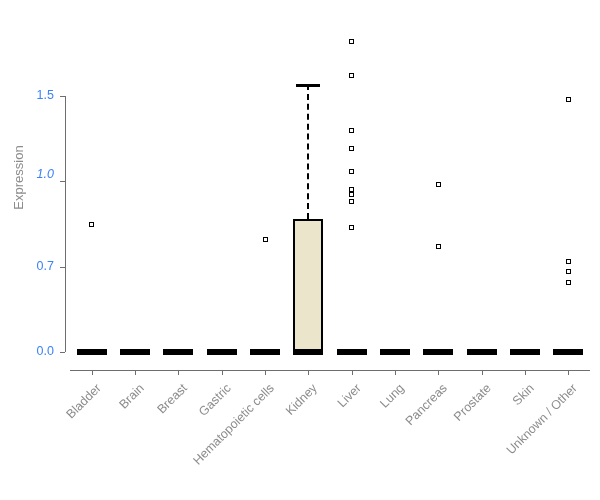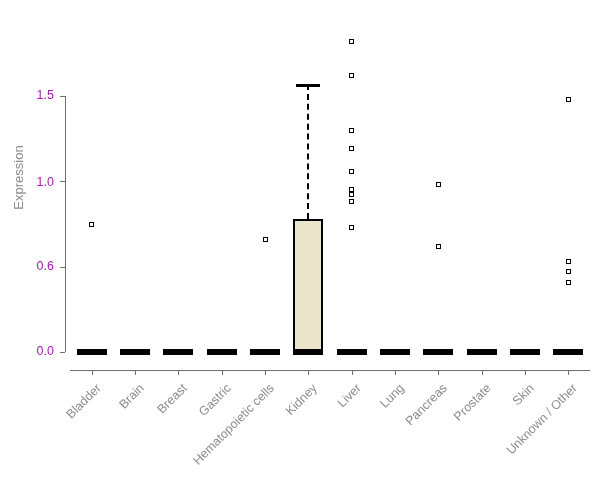--- a/index.html
+++ b/index.html
@@ -36,21 +36,21 @@
     transform-origin: center center;
     font-size: 13px;
     color: #8c8c8c;
   }
   .ytick-label {
     position: absolute;
     right: 0;
     width: 34px;
     text-align: right;
     font-size: 12.5px;
-    color: #a21caf;
+    color: #3b82f6;
   }
   .ytick-wrap {
     position: absolute;
     left: 12px;
     width: 42px;
     height: 14px;
   }
   .axis-line {
     position: absolute;
     background: #6e6e6e;
@@ -104,24 +104,24 @@
   <div id="ylabel">Expression</div>
 
   <div id="y-axis-group">
       <div class="axis-line" style="left: 65px; top: 96px; width: 1px; height: 256px;"></div>
       <div class="tickmark" style="left: 60px; top: 352px; width: 5px; height: 1px;"></div>
       <div class="ytick-wrap" style="top: 344px;">
         <div class="ytick-label">0.0</div>
       </div>
       <div class="tickmark" style="left: 60px; top: 266.667px; width: 5px; height: 1px;"></div>
       <div class="ytick-wrap" style="top: 258.667px;">
-        <div class="ytick-label">0.6</div>
+        <div class="ytick-label">0.7</div>
       </div>
       <div class="tickmark" style="left: 60px; top: 181.333px; width: 5px; height: 1px;"></div>
-      <div class="ytick-wrap" style="top: 175px;">
+      <div class="ytick-wrap" style="top: 167px; font-style: italic;">
         <div class="ytick-label">1.0</div>
       </div>
       <div class="tickmark" style="left: 60px; top: 96px; width: 5px; height: 1px;"></div>
       <div class="ytick-wrap" style="top: 88px;">
         <div class="ytick-label">1.5</div>
       </div>
     </div>
   <div id="x-axis-group">
       <div class="axis-line" style="left: 70px; top: 370px; width: 520px; height: 1px;"></div>
       <div class="tickmark" style="left: 91.6667px; top: 370px; width: 1px; height: 5px;"></div>

